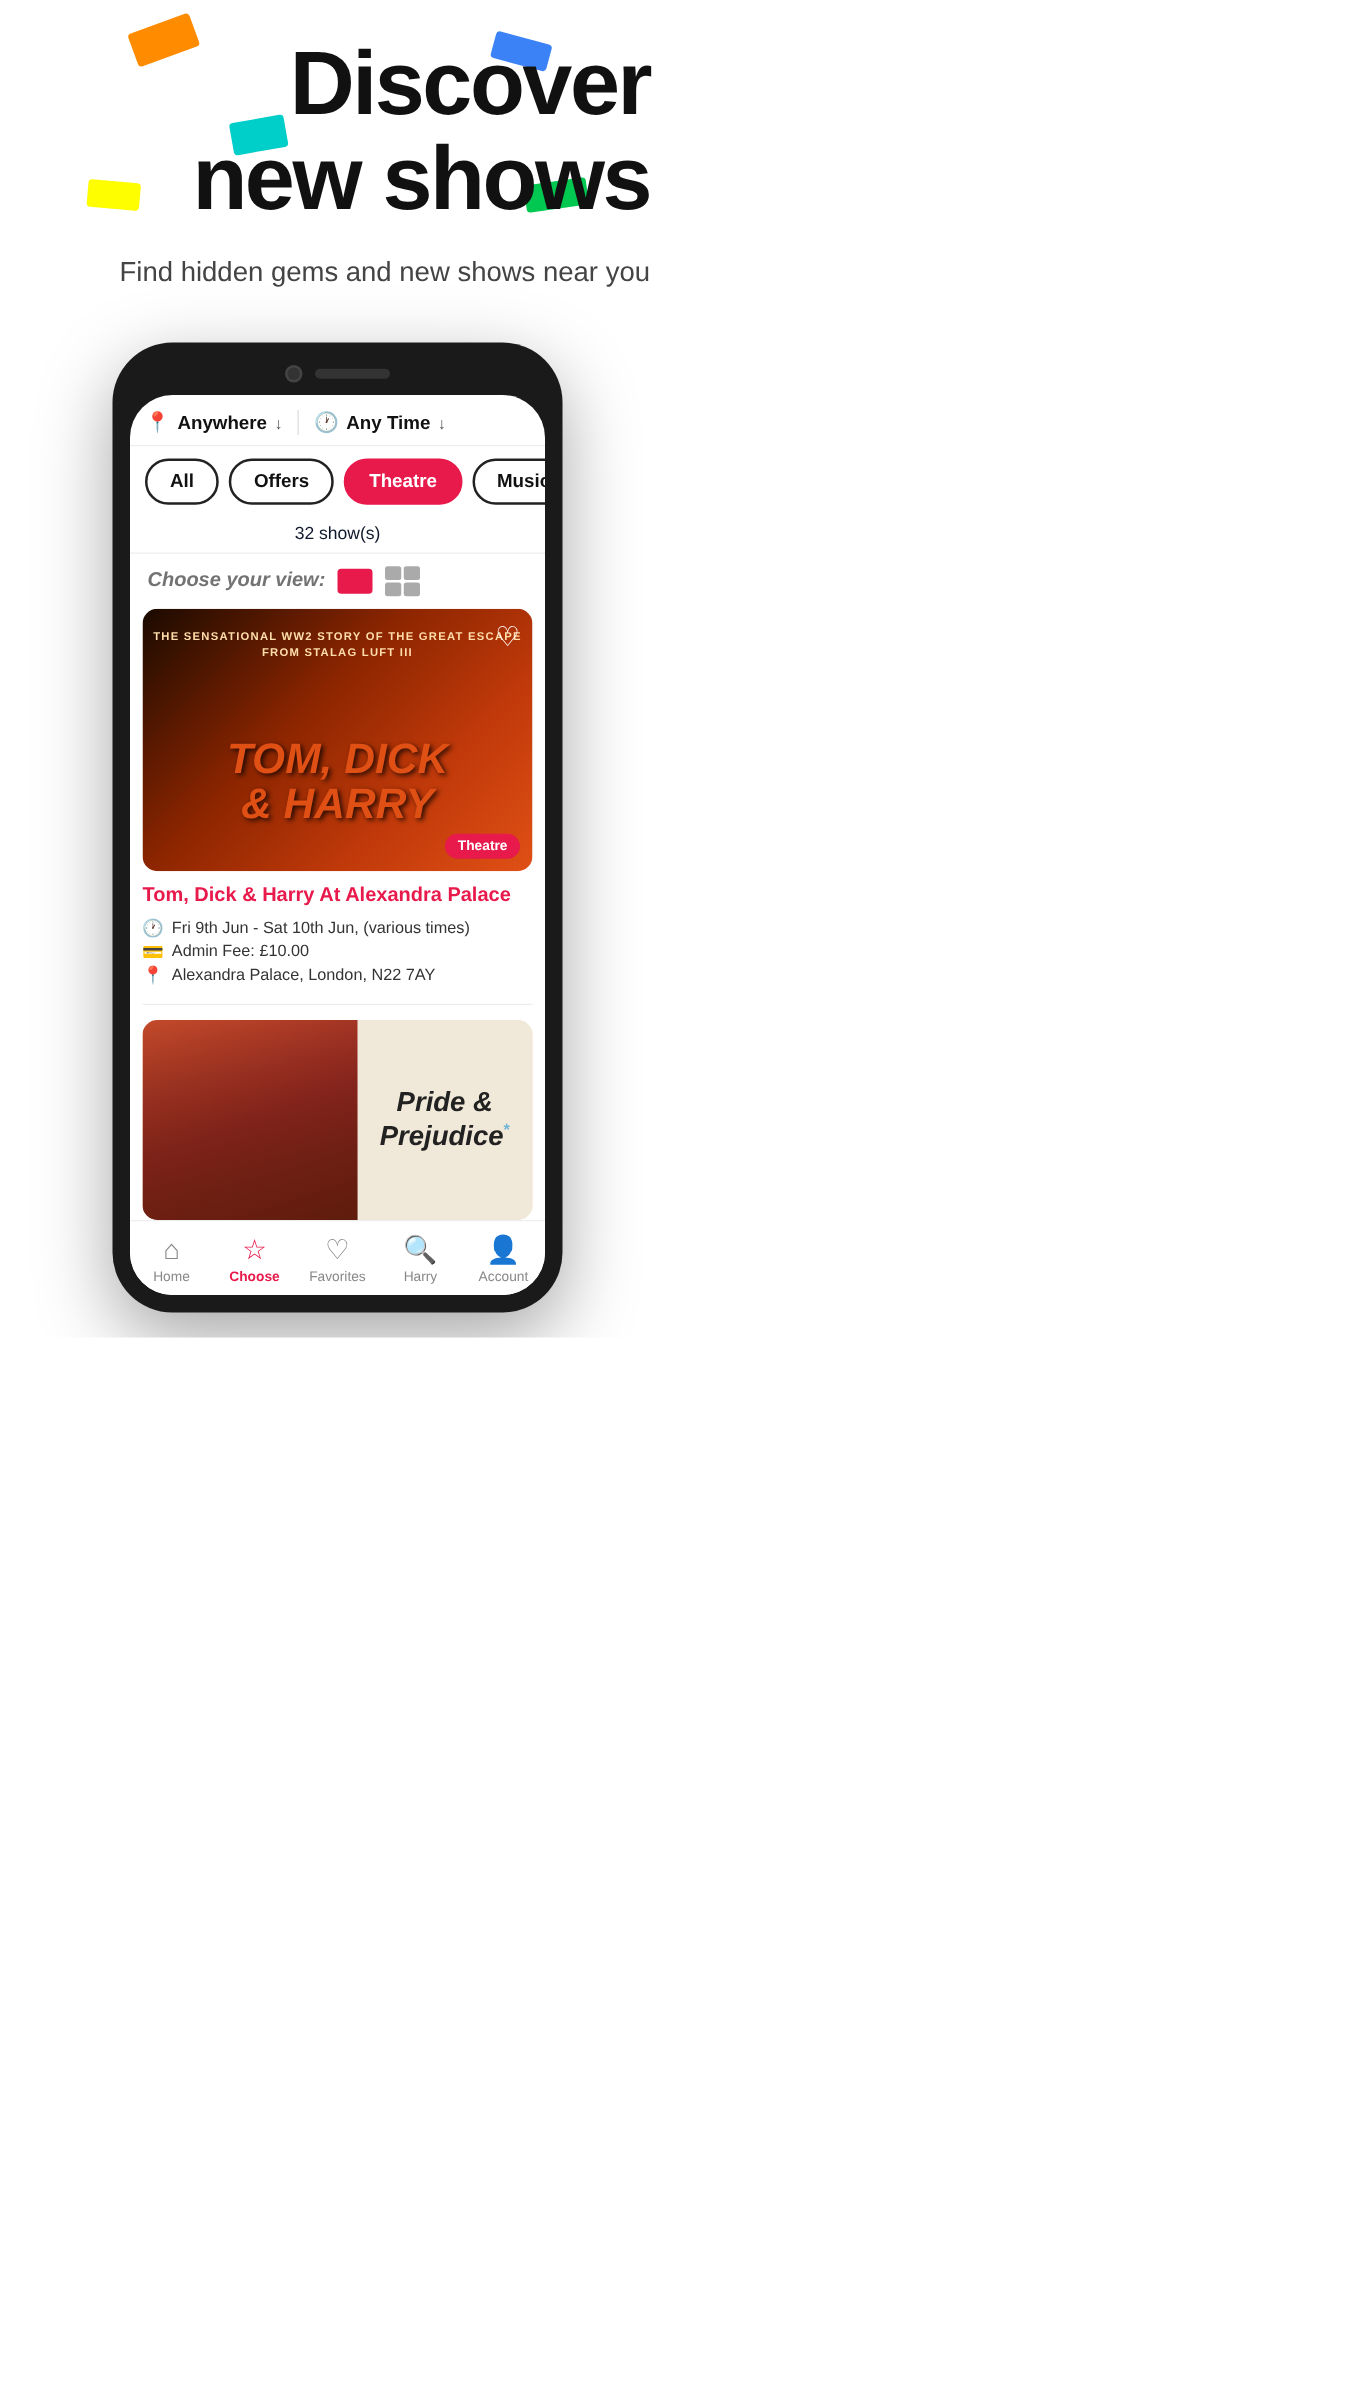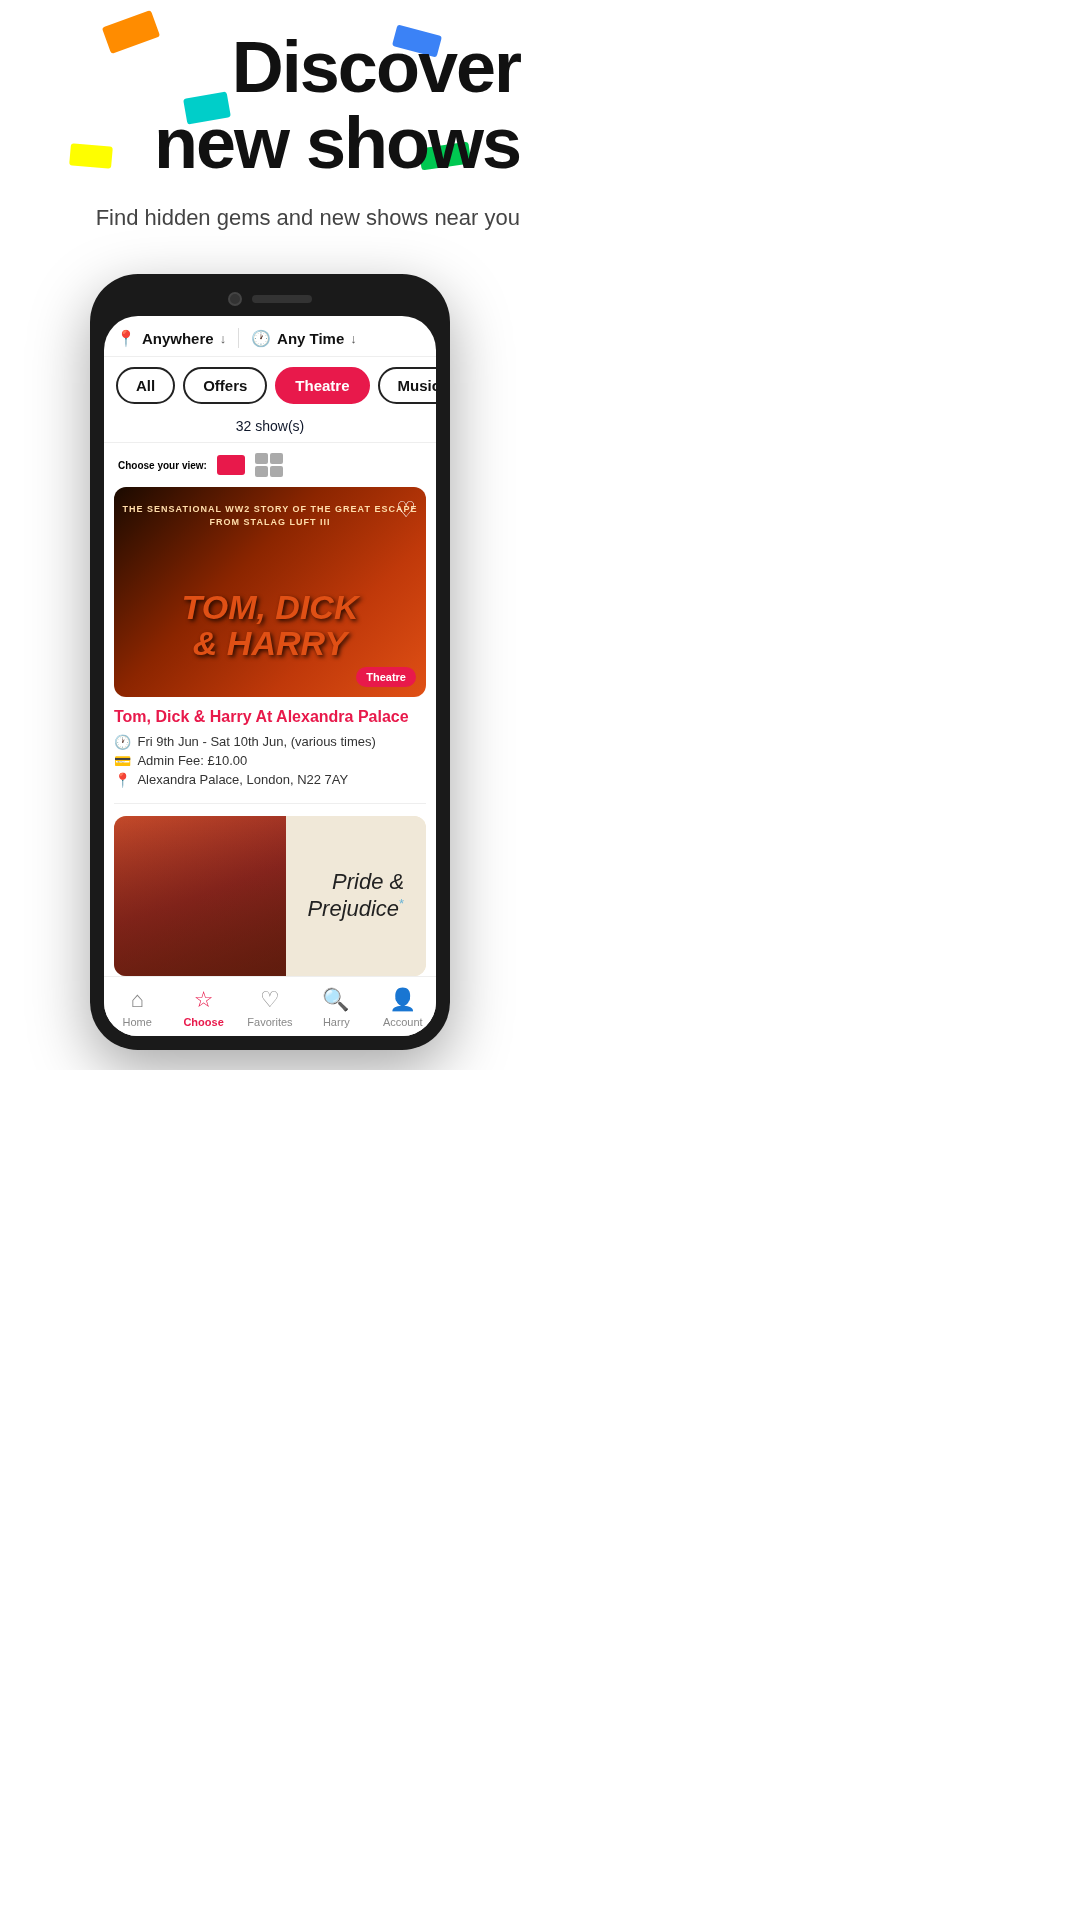--- a/index.html
+++ b/index.html
@@ -156,23 +156,24 @@
     }
 
     
     .view-row {
       display: flex;
       align-items: center;
       gap: 10px;
       padding: 10px 14px;
     }
     .view-label {
-      font-size: 10px;
+      font-size: 16px;
       font-weight: 700;
-      color: #000000;
+      color: #737373;
+      font-style: italic;
     }
     .view-btn-list {
       width: 28px; height: 20px;
       background: #E8194B;
       border-radius: 3px;
       cursor: pointer;
     }
     .view-btn-grid {
       display: grid;
       grid-template-columns: 1fr 1fr;
@@ -298,23 +299,23 @@
     .show-image-2-right {
       width: 45%;
       background: #f0e8d8;
       display: flex;
       align-items: center;
       justify-content: center;
       padding: 10px;
     }
     .show-image-2-title {
       font-size: 22px;
-      font-weight: 400;
+      font-weight: 700;
       color: #222;
-      text-align: right;
+      text-align: center;
       font-style: italic;
       line-height: 1.2;
     }
     .show-image-2-title sup {
       font-size: 13px;
       color: #6BB5D6;
       font-style: normal;
     }
 
     

